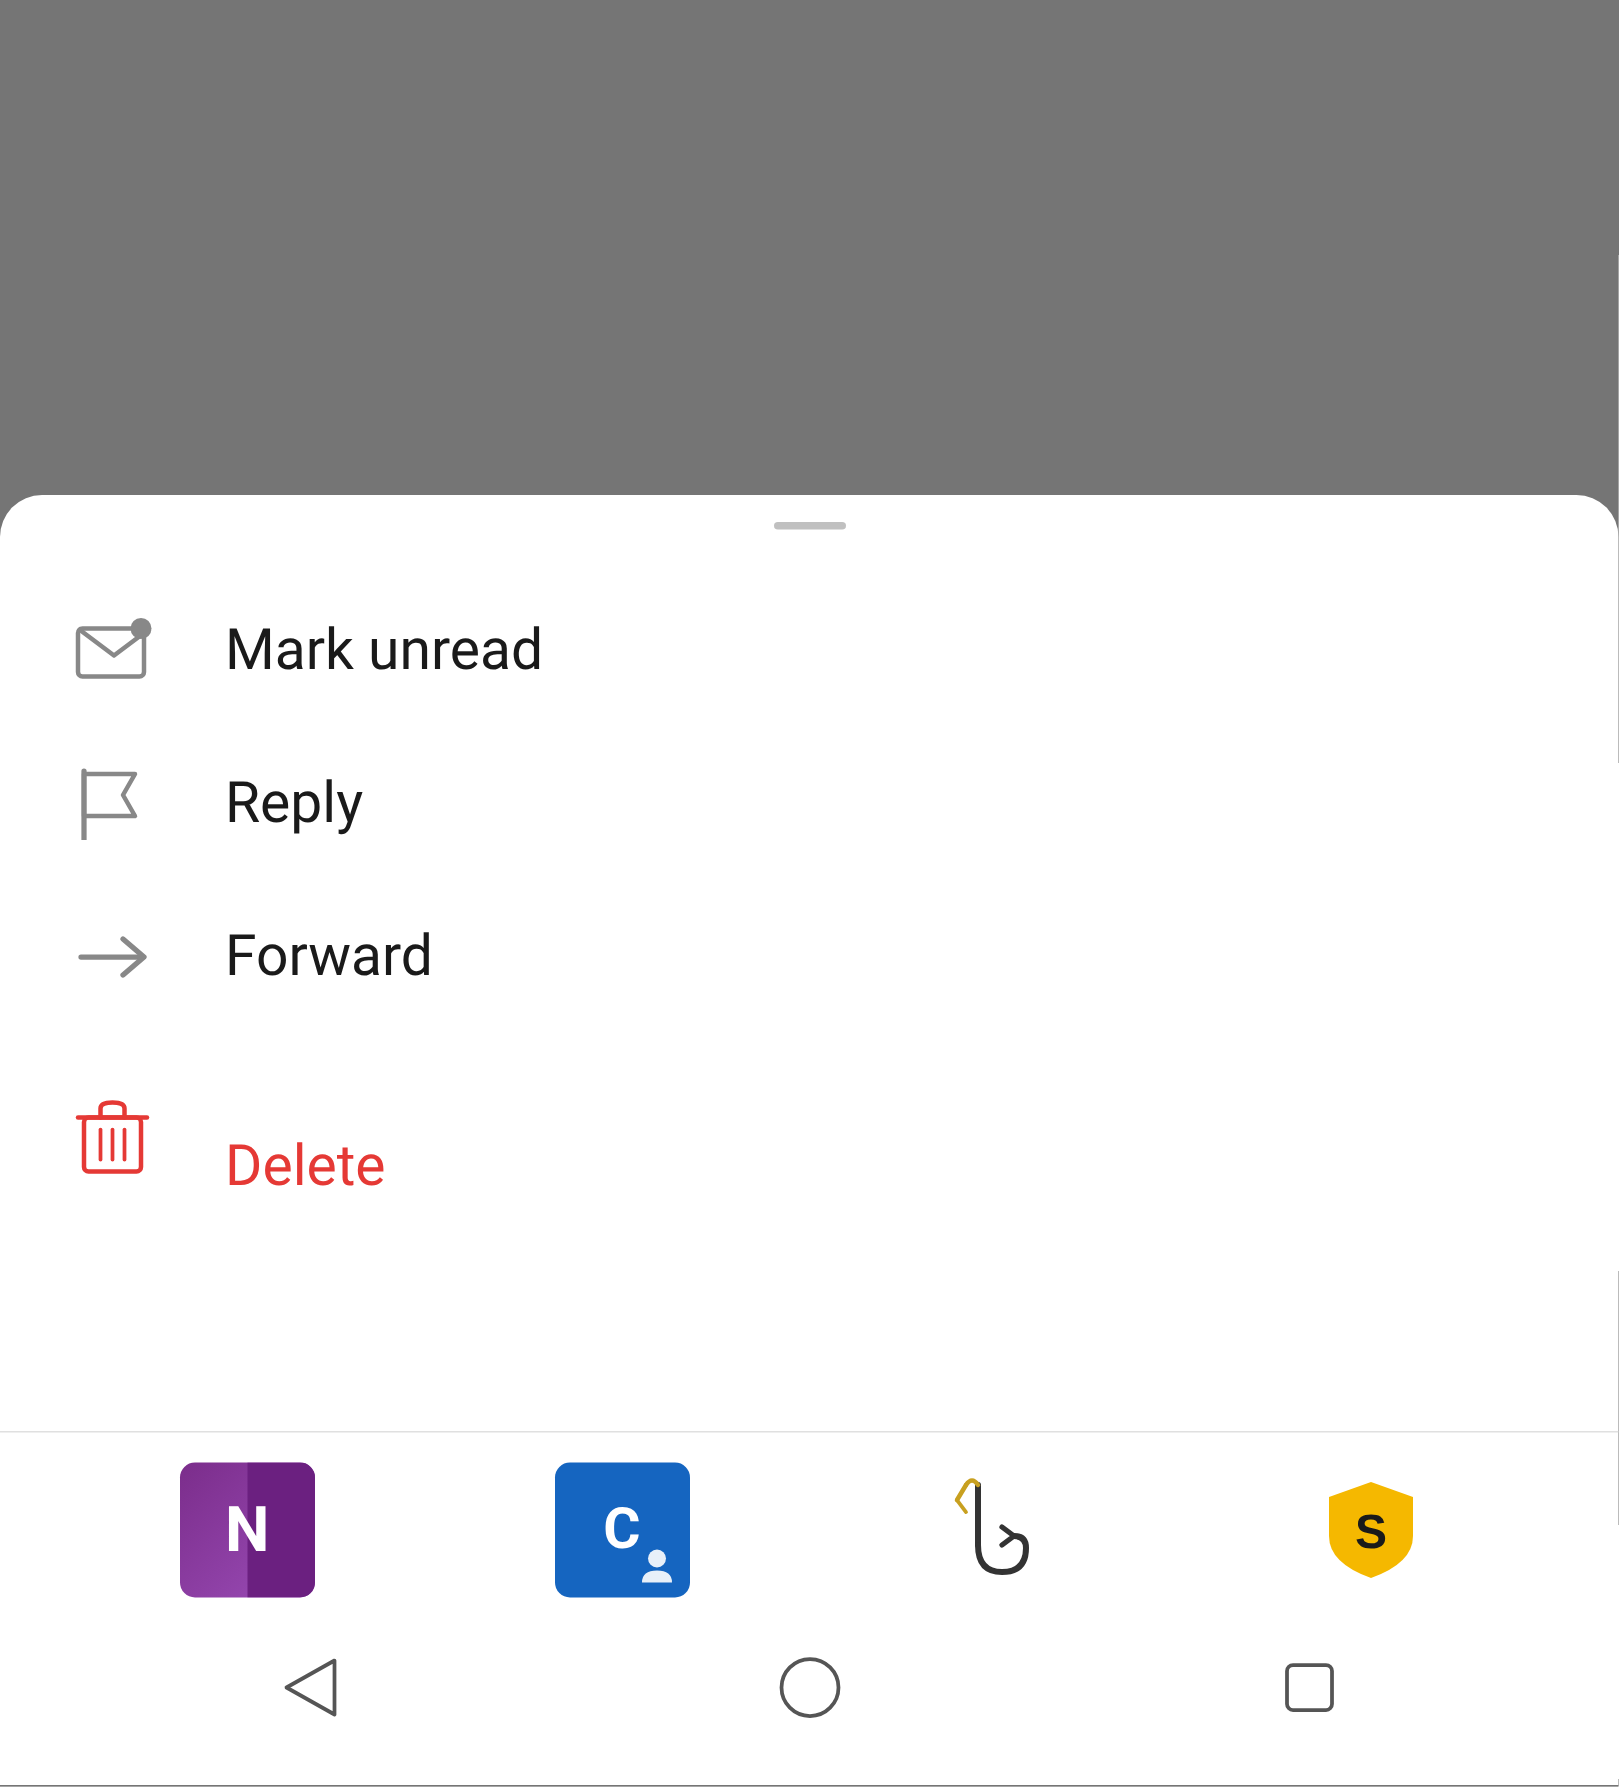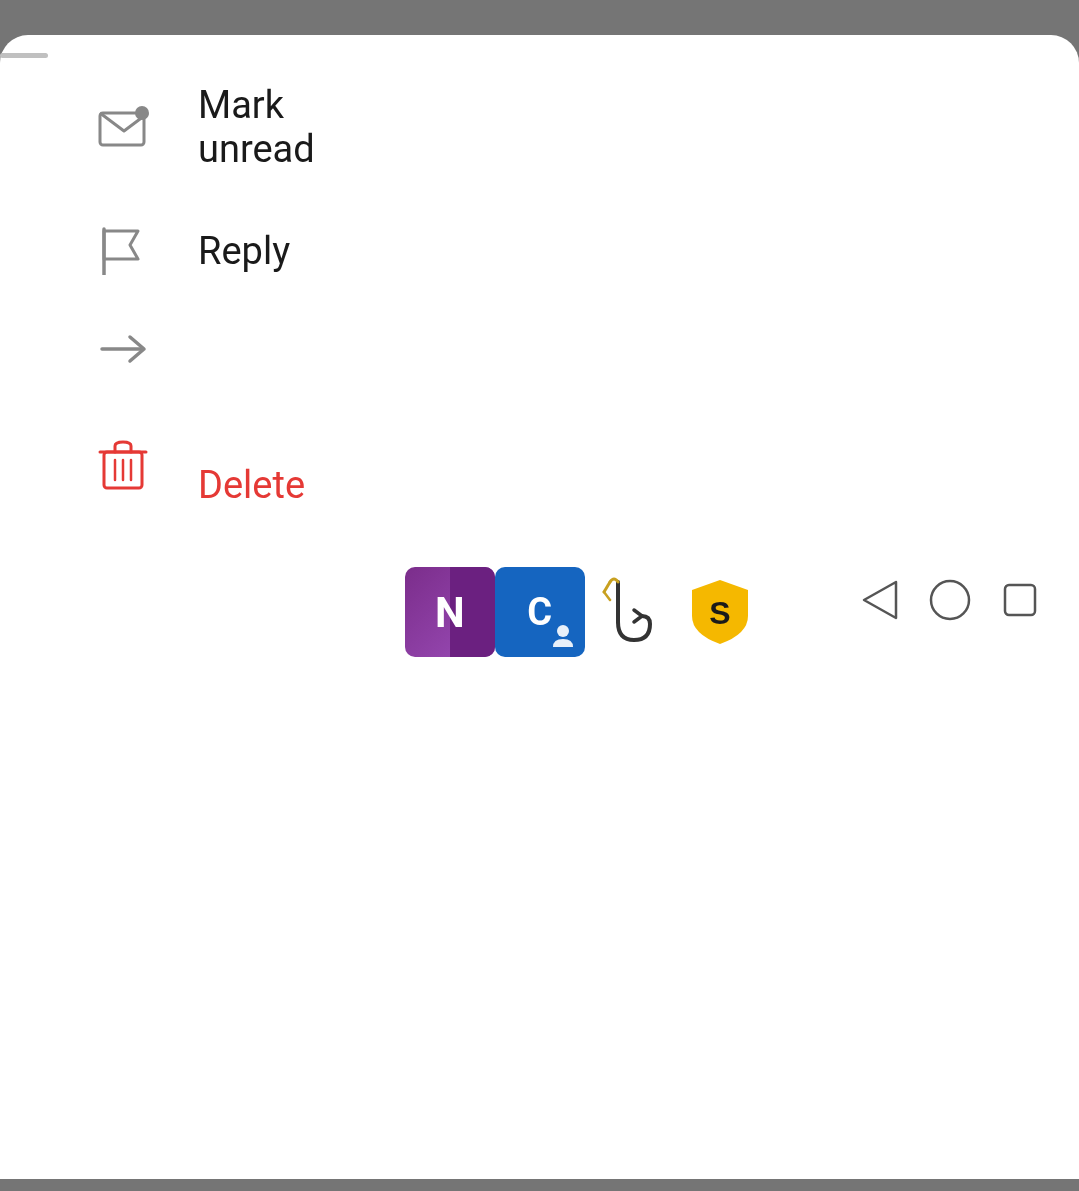--- a/index.html
+++ b/index.html
@@ -21,28 +21,28 @@
       position: absolute;
       top: 0;
       left: 0;
       width: 100%;
       height: 100%;
       background-color: #757575;
     }
 
     .bottom-sheet {
       position: absolute;
-      bottom: 12px;
+      bottom: 1px;
       left: 0;
       width: 100%;
-      height: 1144px;
+      height: 860px;
       background-color: #ffffff;
       border-radius: 28px 28px 0 0;
       display: flex;
-      flex-direction: row;
+      flex-direction: column;
     }
 
     .drag-handle {
       width: 48px;
       height: 5px;
       background-color: #c0c0c0;
       border-radius: 3px;
       margin: 18px auto 10px auto;
       flex-shrink: 0;
     }
@@ -240,20 +240,21 @@
 
 
     <div class="menu-item">
       <div class="menu-icon">
         <svg width="52" height="36" viewBox="0 0 52 36" fill="none" xmlns="http://www.w3.org/2000/svg">
 
           <line x1="4" y1="18" x2="44" y2="18" stroke="#888" stroke-width="3.5" stroke-linecap="round"></line>
           <path d="M32 6 L46 18 L32 30" stroke="#888" stroke-width="3.5" fill="none" stroke-linecap="round" stroke-linejoin="round"></path>
         </svg>
       </div>
+      <span class="menu-label">Forward</span>
     </div>
 
     <div class="menu-item">
       <div class="menu-icon">
         <svg width="50" height="54" viewBox="0 0 50 54" fill="none" xmlns="http://www.w3.org/2000/svg">
 
           <rect x="6" y="14" width="38" height="36" rx="3" stroke="#e53935" stroke-width="3" fill="none"></rect>
 
           <line x1="2" y1="14" x2="48" y2="14" stroke="#e53935" stroke-width="3" stroke-linecap="round"></line>
 

